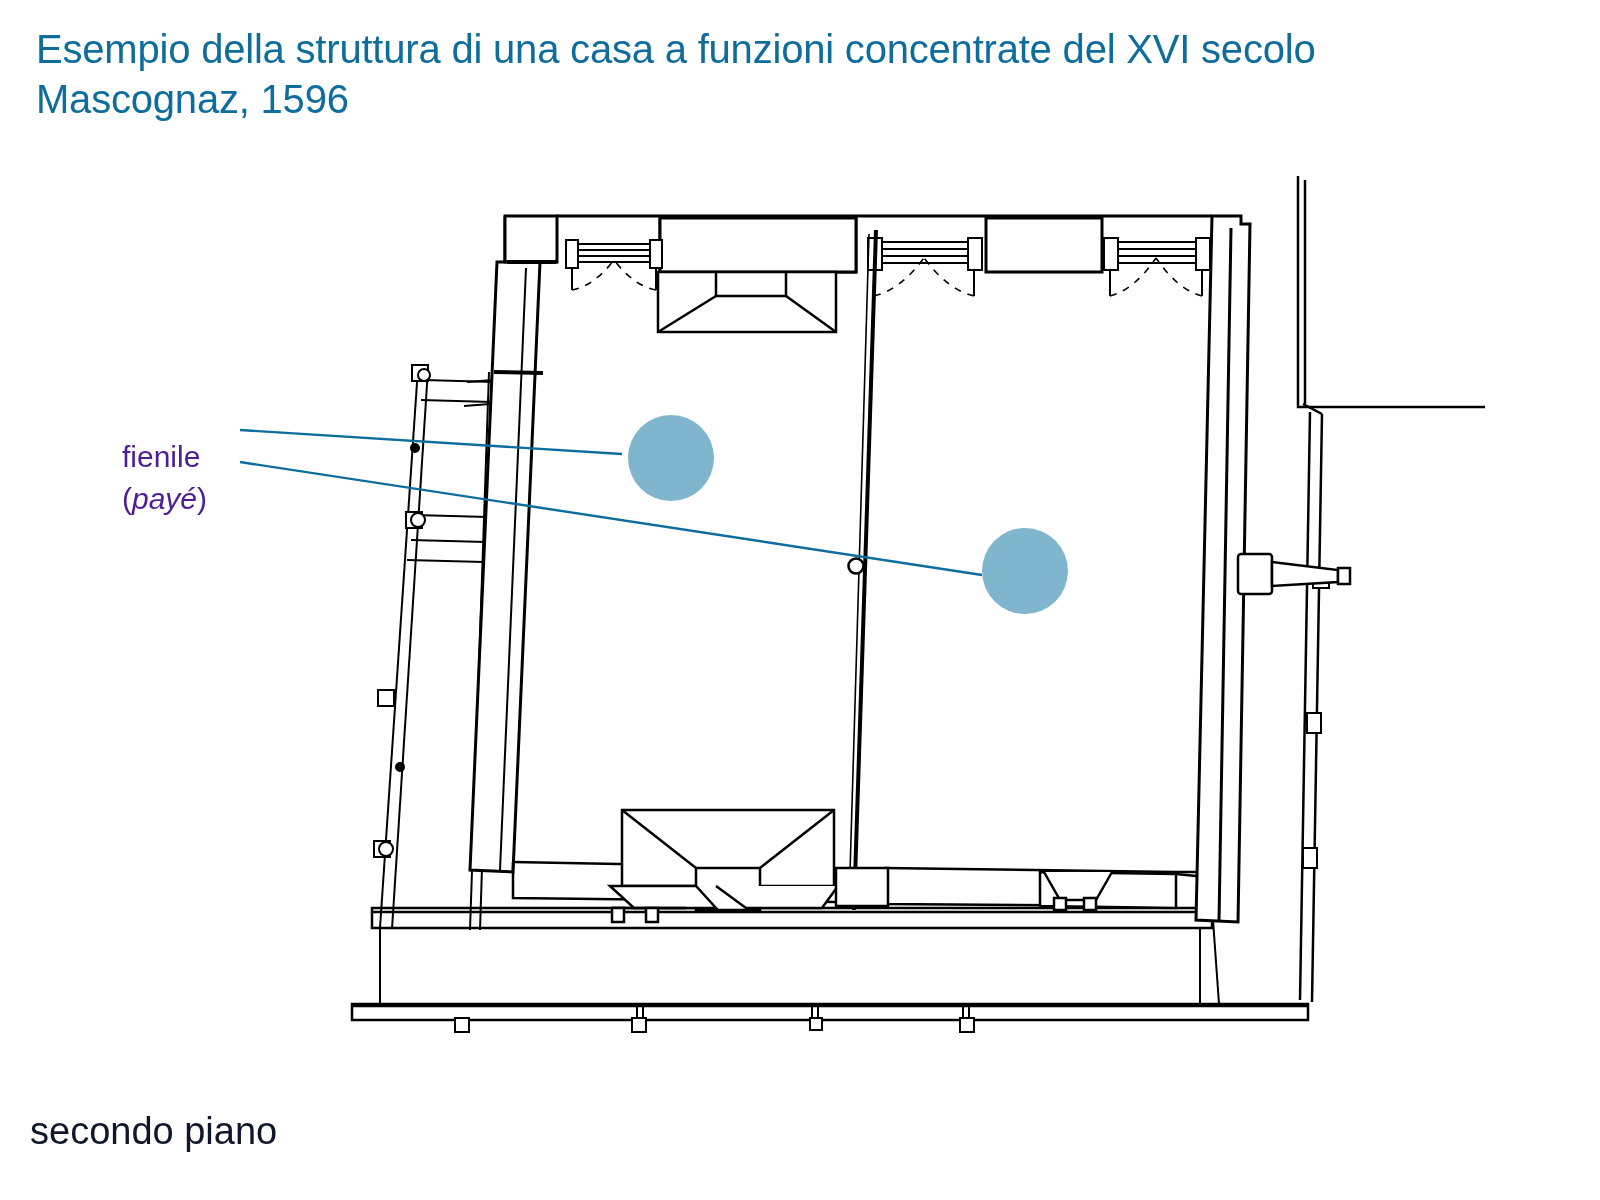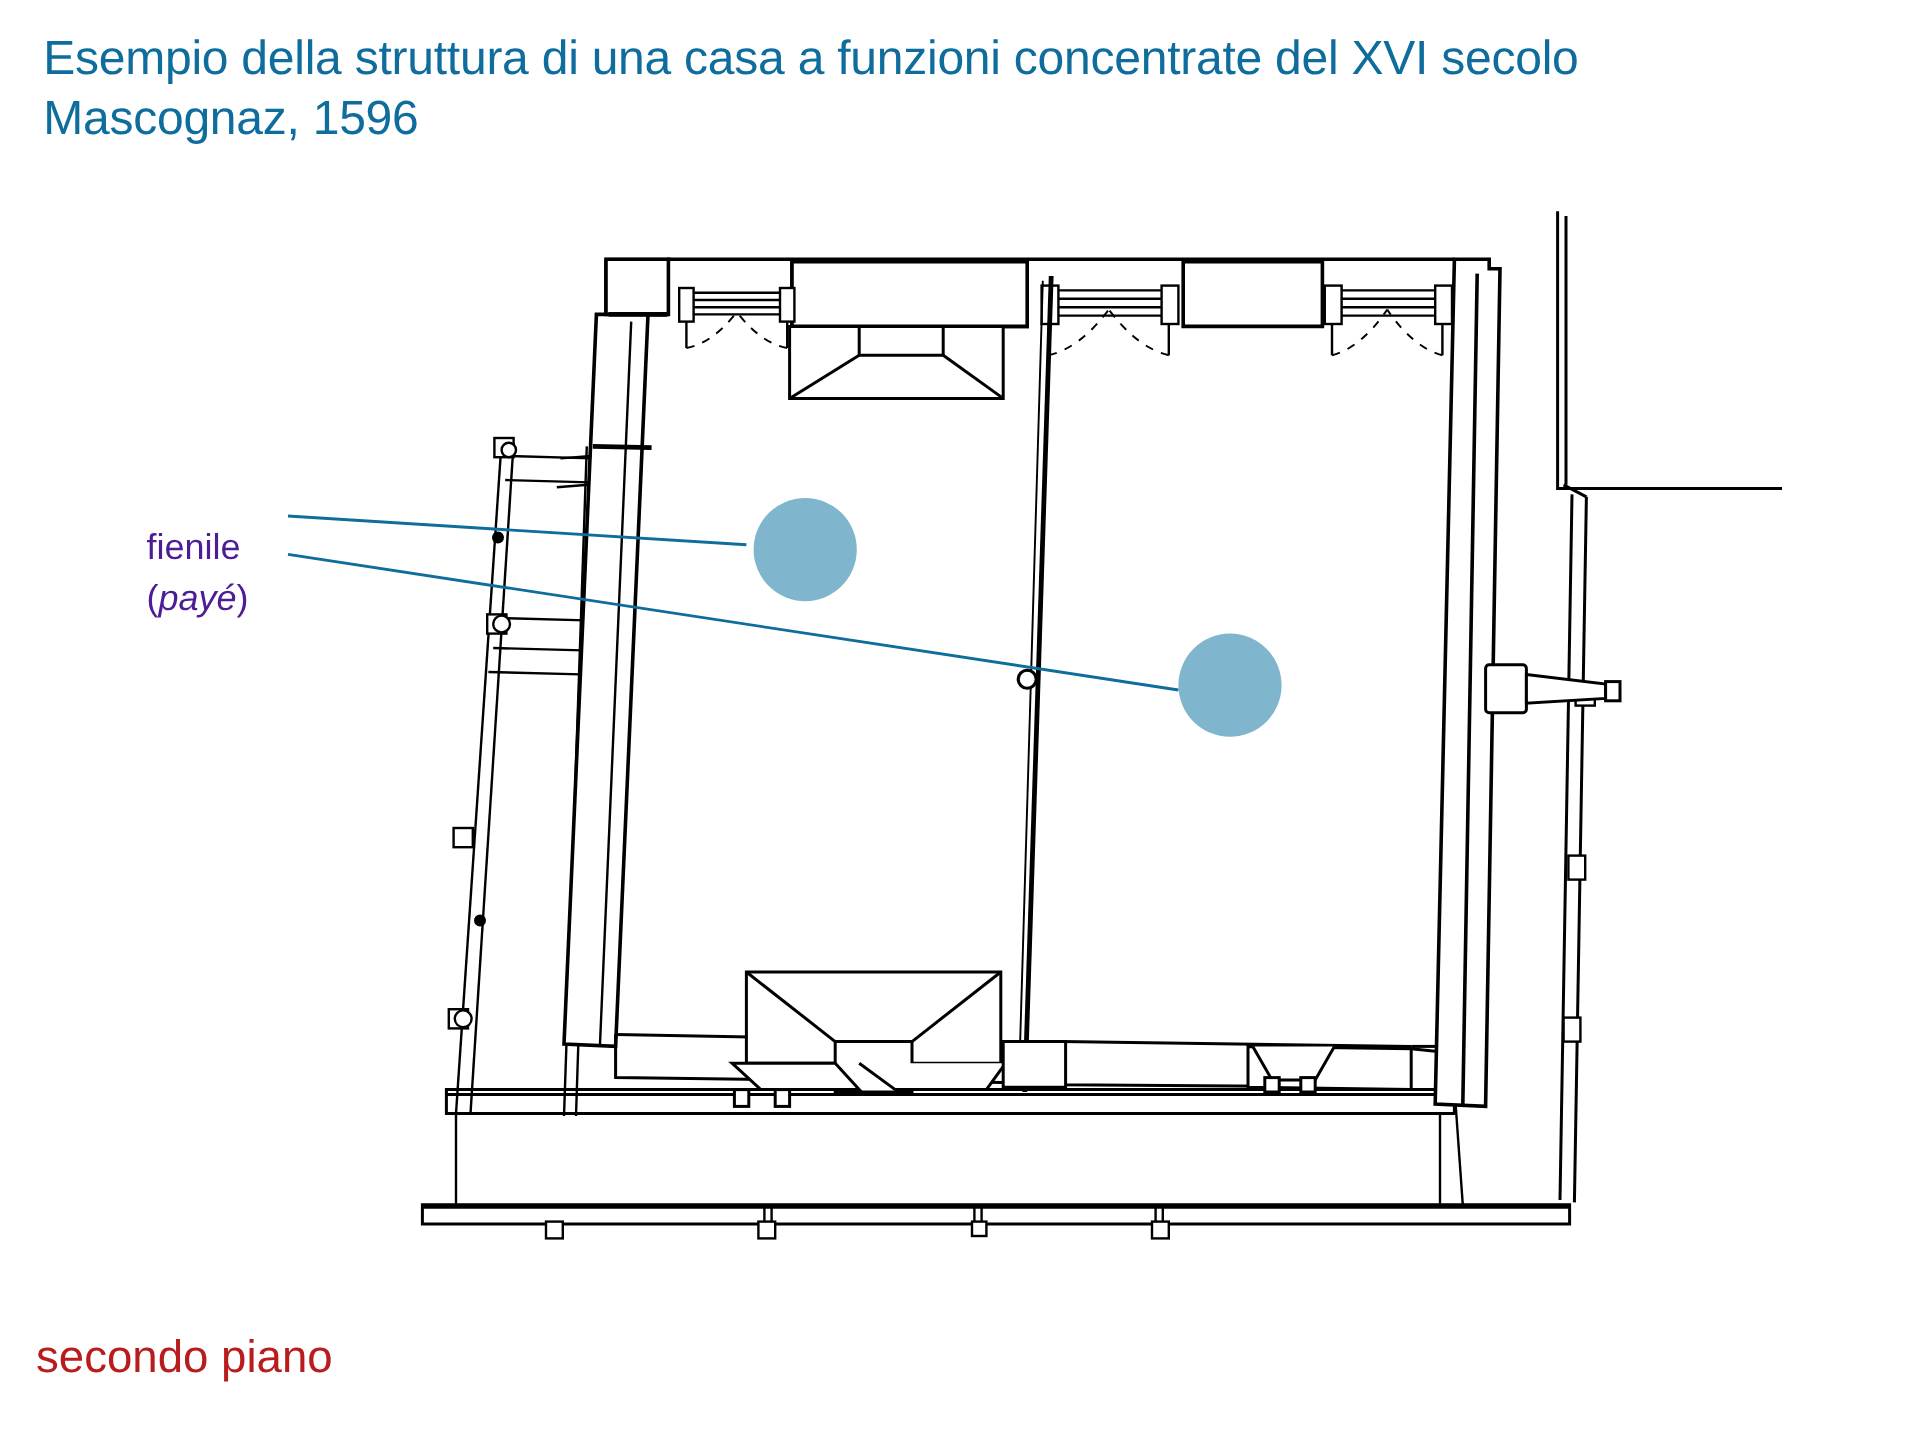--- a/index.html
+++ b/index.html
@@ -32,21 +32,21 @@
     font-size: 40px;
     line-height: 50px;
     font-weight: 400;
     letter-spacing: -0.2px;
     white-space: nowrap;
   }
   .footer-caption {
     position: absolute;
     left: 30px;
     top: 1108px;
-    color: #b91c1c;
+    color: #0f172a;
     font-size: 38px;
     line-height: 46px;
     font-weight: 400;
     white-space: nowrap;
   }
   .callout {
     position: absolute;
     left: 122px;
     top: 398px;
     color: #4c1d95;

